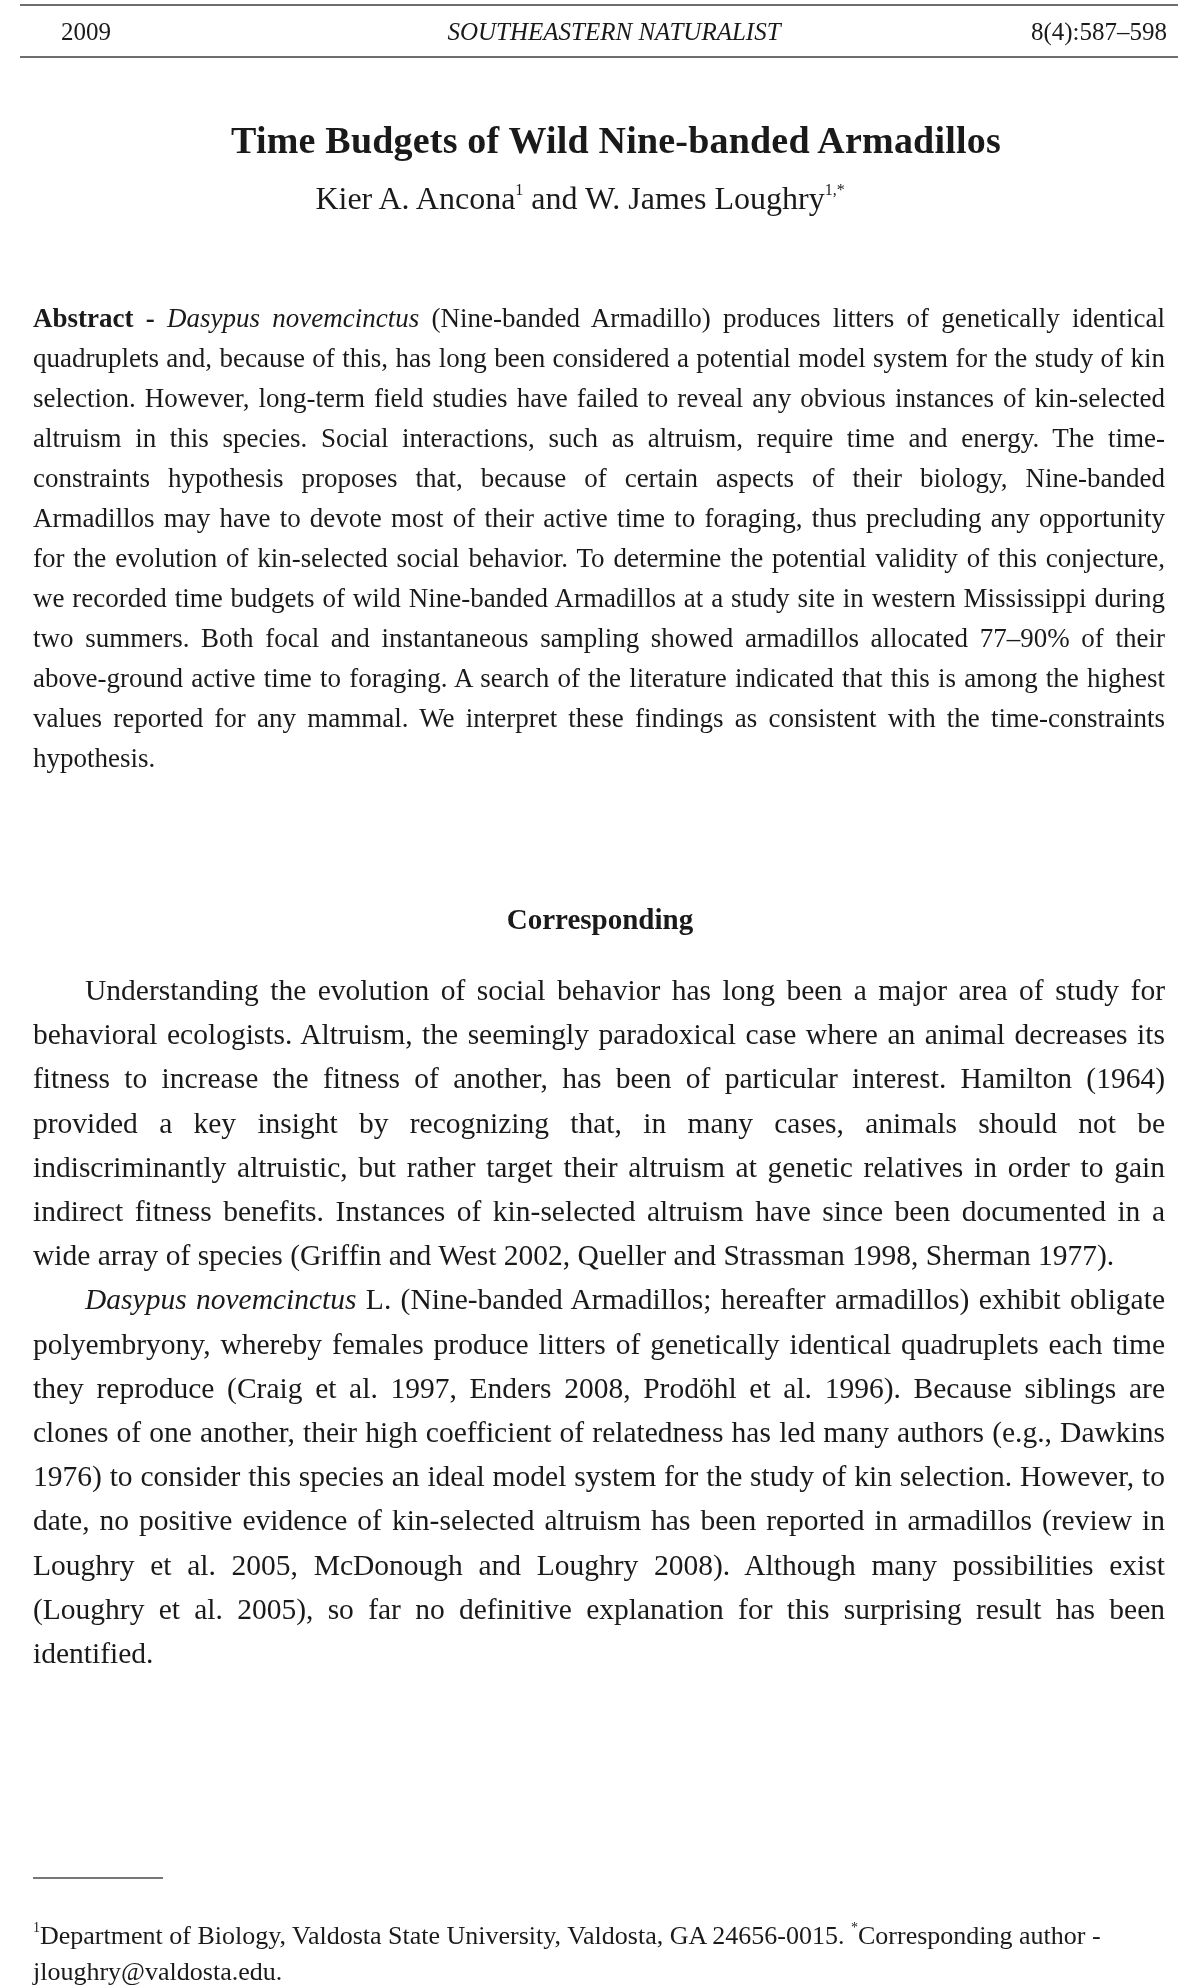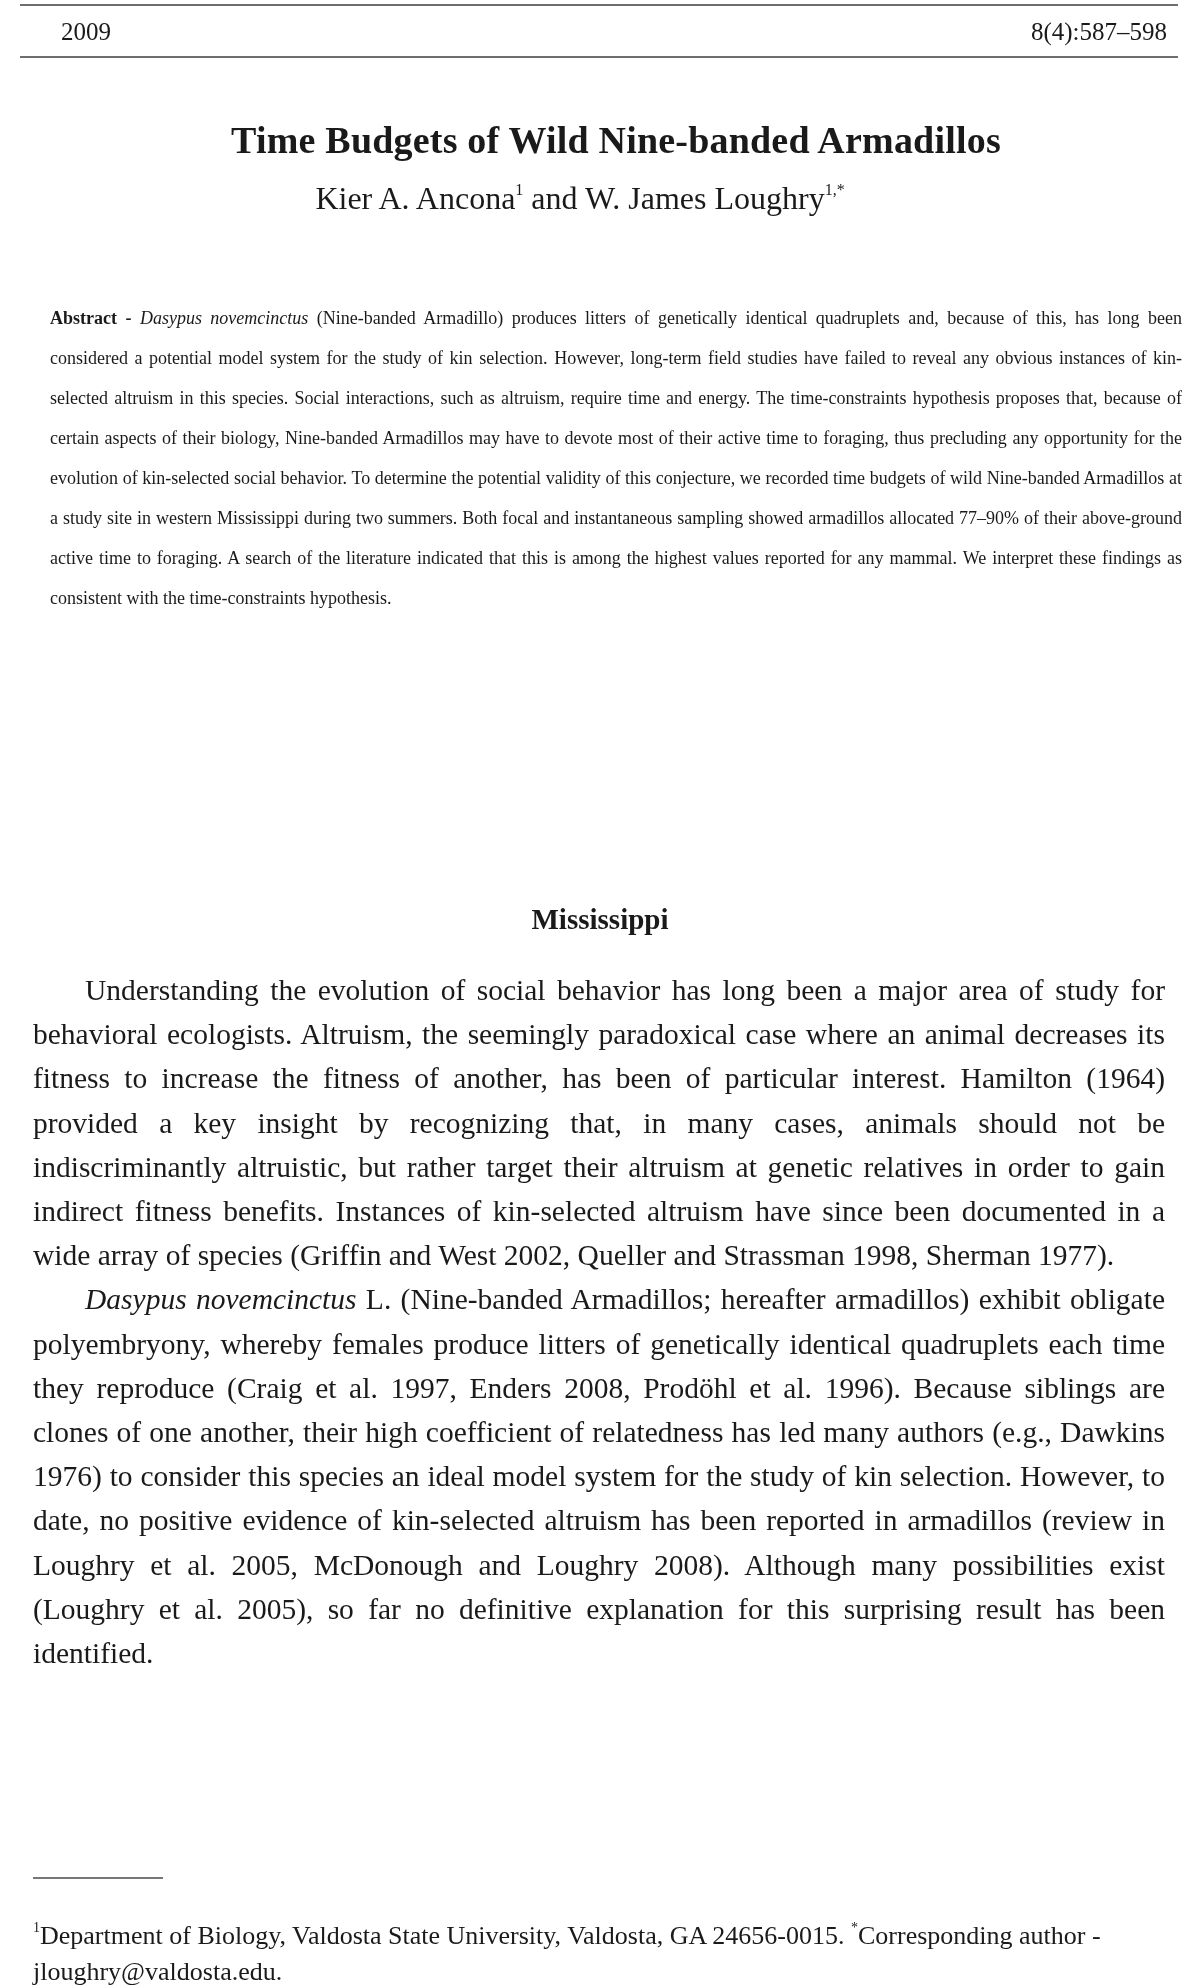--- a/index.html
+++ b/index.html
@@ -21,22 +21,22 @@
   .title {
     position: absolute; top: 118px; left: 0; width: 1200px; text-align: center;
     font-weight: bold; font-size: 38px; letter-spacing: 0.2px; padding-left: 16px;
   }
   .authors {
     position: absolute; top: 180px; left: 0; width: 1160px; text-align: center;
     font-size: 32px;
   }
   .authors sup { font-size: 16px; vertical-align: 14px; }
   .abstract {
-    position: absolute; top: 298px; left: 50px; width: 1132px;
-    font-size: 18px; line-height: 40px; text-align: justify; text-align-last: left;
+    position: absolute; top: 298px; left: 33px; width: 1132px;
+    font-size: 27px; line-height: 40px; text-align: justify; text-align-last: left;
   }
   .abstract .label { font-weight: bold; }
   .abstract i { font-style: italic; }
   .section-head {
     position: absolute; top: 903px; left: 0; width: 1200px; text-align: center;
     font-weight: bold; font-size: 29px;
   }
   .body-text {
     position: absolute; top: 968px; left: 33px; width: 1132px;
     font-size: 29.5px; line-height: 44.2px; text-align: justify;
@@ -50,35 +50,36 @@
     font-size: 26px; line-height: 36px;
   }
   .footnote sup { font-size: 14px; vertical-align: 12px; }
 </style>
 </head>
 <body>
 
 <div class="rule top"></div>
 <div class="running-head">
   <span class="year">2009</span>
+  <span class="journal">SOUTHEASTERN NATURALIST</span>
   <span class="vol">8(4):587–598</span>
 </div>
 <div class="rule bot"></div>
 
 <div class="title">Time Budgets of Wild Nine-banded Armadillos</div>
 
 <div class="authors">
   <span>Kier A. Ancona</span><sup>1</sup><span> and </span><span>W. James Loughry</span><sup>1,*</sup>
 </div>
 
 <div class="abstract">
   <span class="label">Abstract - </span><i>Dasypus novemcinctus</i><span> (Nine-banded Armadillo) produces litters of genetically identical quadruplets and, because of this, has long been considered a potential model system for the study of kin selection. However, long-term field studies have failed to reveal any obvious instances of kin-selected altruism in this species. Social interactions, such as altruism, require time and energy. The time-constraints hypothesis proposes that, because of certain aspects of their biology, Nine-banded Armadillos may have to devote most of their active time to foraging, thus precluding any opportunity for the evolution of kin-selected social behavior. To determine the potential validity of this conjecture, we recorded time budgets of wild Nine-banded Armadillos at a study site in western Mississippi during two summers. Both focal and instantaneous sampling showed armadillos allocated 77–90% of their above-ground active time to foraging. A search of the literature indicated that this is among the highest values reported for any mammal. We interpret these findings as consistent with the time-constraints hypothesis.</span>
 </div>
 
-<div class="section-head">Mississippi</div>
+<div class="section-head">Corresponding</div>
 
 <div class="body-text">
   <p><span>Understanding the evolution of social behavior has long been a major area of study for behavioral ecologists. Altruism, the seemingly paradoxical case where an animal decreases its fitness to increase the fitness of another, has been of particular interest. Hamilton (1964) provided a key insight by recognizing that, in many cases, animals should not be indiscriminantly altruistic, but rather target their altruism at genetic relatives in order to gain indirect fitness benefits. Instances of kin-selected altruism have since been documented in a wide array of species (Griffin and West 2002, Queller and Strassman 1998, Sherman 1977).</span></p>
   <p><i>Dasypus novemcinctus</i><span> L. (Nine-banded Armadillos; hereafter armadillos) exhibit obligate polyembryony, whereby females produce litters of genetically identical quadruplets each time they reproduce (Craig et al. 1997, Enders 2008, Prodöhl et al. 1996). Because siblings are clones of one another, their high coefficient of relatedness has led many authors (e.g., Dawkins 1976) to consider this species an ideal model system for the study of kin selection. However, to date, no positive evidence of kin-selected altruism has been reported in armadillos (review in Loughry et al. 2005, McDonough and Loughry 2008). Although many possibilities exist (Loughry et al. 2005), so far no definitive explanation for this surprising result has been identified.</span></p>
 </div>
 
 <div class="fn-rule"></div>
 <div class="footnote">
   <sup>1</sup><span>Department of Biology, Valdosta State University, Valdosta, GA 24656-0015. </span><sup>*</sup><span>Corresponding author - jloughry@valdosta.edu.</span>
 </div>

